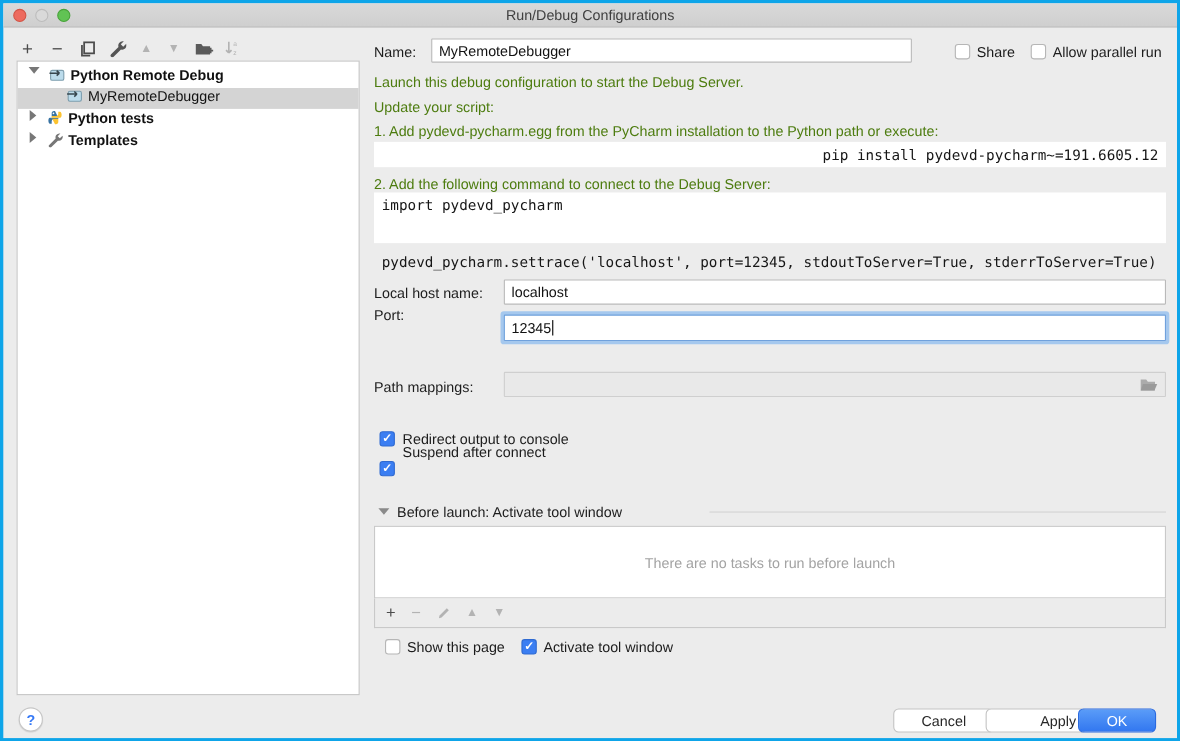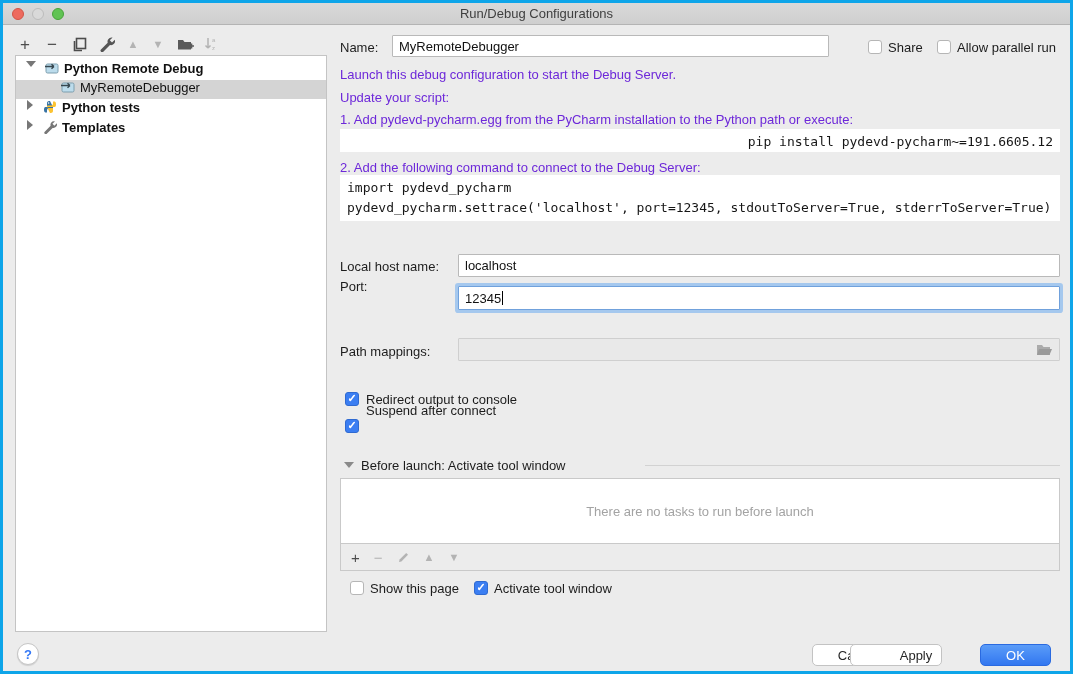--- a/index.html
+++ b/index.html
@@ -56,21 +56,21 @@
     border:1px solid #70a1dc !important;
     box-shadow:0 0 0 3px #a5c8ee;
   }
   .caret { display:inline-block; width:1px; height:14px; background:#000; margin-left:1px; }
   .disabledfield { background:#e9e9e9 !important; border:1px solid #cfcfcf !important; }
   .codeblock {
     position:absolute; left:337px; width:720px; background:#ffffff;
     font-family:"DejaVu Sans Mono", monospace; font-size:13px; color:#161616;
     padding:3px 7px; line-height:20px; white-space:pre;
   }
-  .para { position:absolute; left:337px; color:#6d28d9; }
+  .para { position:absolute; left:337px; color:#4d7c0f; }
 
   
   .cb { position:absolute; width:14px; height:14px; border-radius:3px; background:#fff; border:1px solid #b6b6b6; }
   .cb.checked { background:#3b7ef2; border:1px solid #2f6ad1; }
   .cb.checked::after {
     content:"✓"; position:absolute; left:1.5px; top:-1px; color:#fff; font-size:11px; font-weight:bold;
   }
   .cb-label { position:absolute; color:#1c1c1c; }
 
   
@@ -191,21 +191,21 @@
   <div class="cb" style="left:865px; top:37px;"></div>
   <div class="cb-label" style="left:885px; top:37px;">Share</div>
   <div class="cb" style="left:934px; top:37px;"></div>
   <div class="cb-label" style="left:954px; top:37px;">Allow parallel run</div>
 
   <div class="para" style="top:64px;">Launch this debug configuration to start the Debug Server.</div>
   <div class="para" style="top:87px;">Update your script:</div>
   <div class="para" style="top:109px;">1. Add pydevd-pycharm.egg from the PyCharm installation to the Python path or execute:</div>
   <div class="codeblock" style="top:126px; height:23px;text-align:right;">pip install pydevd-pycharm~=191.6605.12</div>
   <div class="para" style="top:157px;">2. Add the following command to connect to the Debug Server:</div>
-  <div class="codeblock" style="top:172px; height:46px;"><span style="display:block;">import pydevd_pycharm</span><span style="display:block;">pydevd_pycharm.settrace('localhost', port=12345, stdoutToServer=True, stderrToServer=True)</span></div>
+  <div class="codeblock" style="top:172px; height:46px;"><span style="display:block;">import pydevd_pycharm</span><span style="display:block;margin-top:32px;">pydevd_pycharm.settrace('localhost', port=12345, stdoutToServer=True, stderrToServer=True)</span></div>
 
   <div class="rp-label" style="left:337px; top:256px;">Local host name:</div>
   <input class="native" style="left: 455px; top: 251px; width: 602px; height: 23px;" value="localhost">
 
   <div class="rp-label" style="left:337px; top:276px;">Port:</div>
   <div class="txtfield focused" style="left:455px; top:283px; width:602px; height:24px;">
     <span>12345</span>
       <span class="caret"></span>
   </div>
 
@@ -244,20 +244,20 @@
   <div class="cb-label" style="left:367px; top:578px;">Show this page</div>
   <div class="cb checked" style="left:471px; top:578px;"></div>
   <div class="cb-label" style="left:491px; top:578px;">Activate tool window</div>
 
   <div class="helpbtn">
     <span>?</span>
   </div>
   <div class="btn" style="left:809px; width:92px;">
     <span>Cancel</span>
   </div>
-  <div class="btn" style="left:847px; width:92px;padding-left:40px;">
+  <div class="btn" style="left:893px; width:92px;padding-left:40px;">
     <span>Apply</span>
   </div>
   <div class="btn primary" style="left:977px; width:71px;">
     <span>OK</span>
   </div>
 
 </div>
 
 </body></html>

